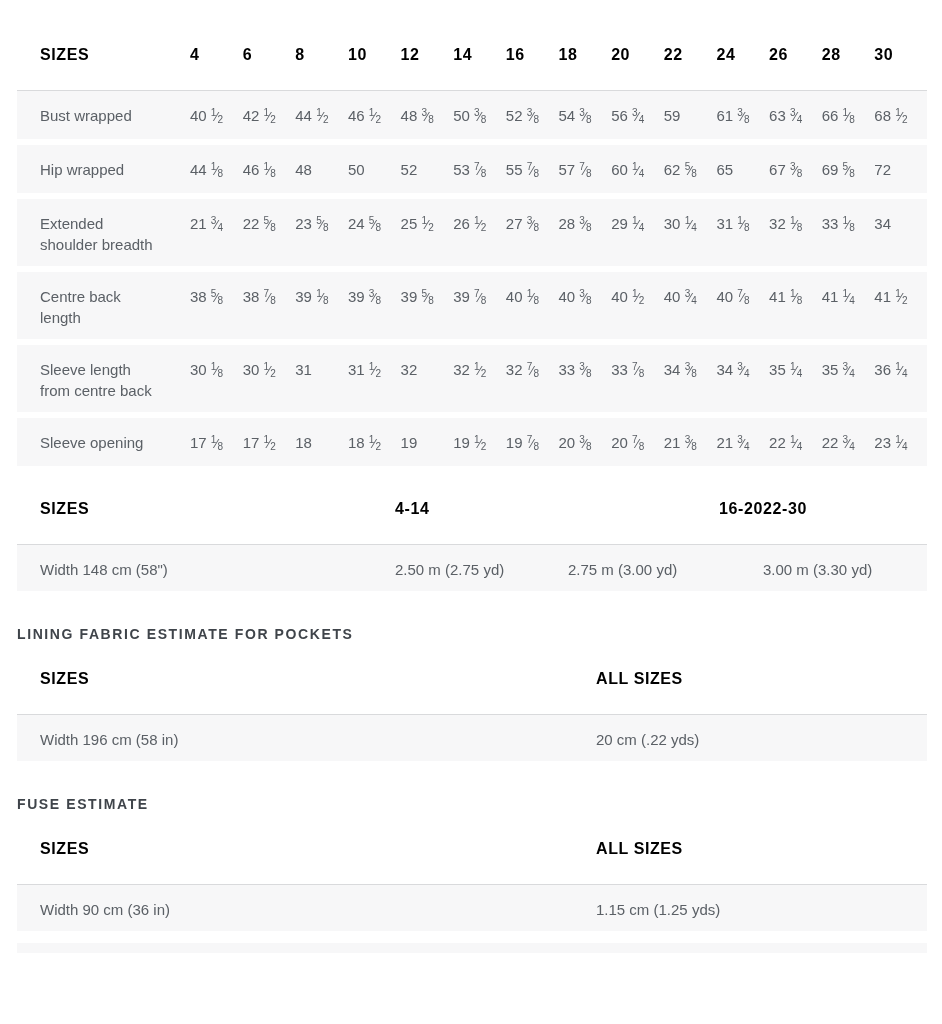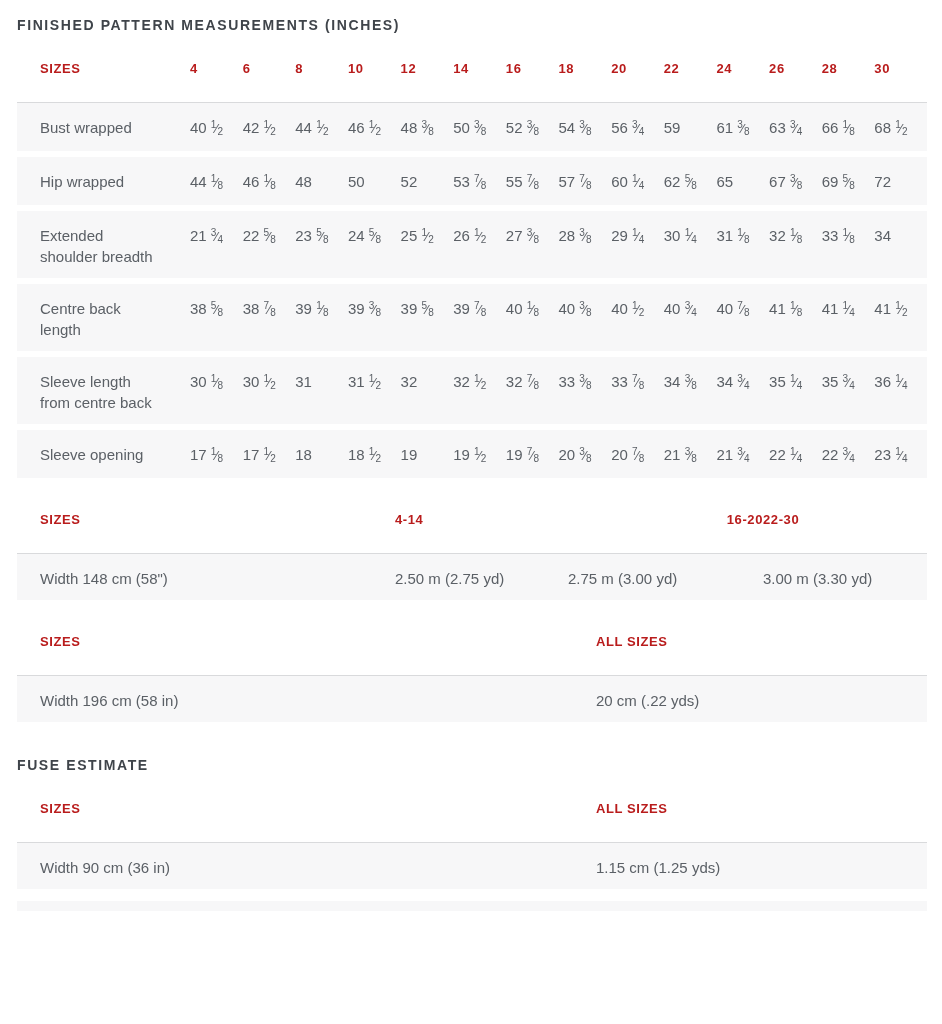--- a/index.html
+++ b/index.html
@@ -25,24 +25,24 @@
     line-height:15px;
   }
   h2.section-heading:not(:first-child){margin-top:30px;}
   table.tbl{
     border-collapse:collapse;
     table-layout:fixed;
     width:910px;
   }
   .tbl th{
     text-align:left;
-    font-size:13px;
+    font-size:16px;
     font-weight:700;
     letter-spacing:0.6px;
-    color:#b91c1c;
+    color:#000000;
     padding:28px 0 26px 0;
     border-bottom:1px solid #d9dadc;
     white-space:nowrap;
   }
   .tbl th:first-child{padding-left:23px;}
   .tbl td{
     background:#f7f7f8;
     border-bottom:6px solid #ffffff;
     vertical-align:top;
     font-size:15px;
@@ -83,21 +83,20 @@
     height:10px;
     margin-top:6px;
     background:#f7f7f8;
   }
 </style>
 </head>
 <body>
 
 <div class="page">
 
-  <h2 class="section-heading">FINISHED PATTERN MEASUREMENTS (INCHES)</h2>
   <table class="tbl tbl-0">
     <thead>
         <tr>
           <th>SIZES</th>
           <th>4</th>
           <th>6</th>
           <th>8</th>
           <th>10</th>
           <th>12</th>
           <th>14</th>
@@ -229,20 +228,21 @@
     <tbody>
         <tr>
           <td class="lbl">Width 148 cm (58")</td>
           <td>2.50 m (2.75 yd)</td>
           <td>2.75 m (3.00 yd)</td>
           <td>3.00 m (3.30 yd)</td>
         </tr>
       </tbody>
   </table>
 
+  <h2 class="section-heading">LINING FABRIC ESTIMATE FOR POCKETS</h2>
   <table class="tbl tbl-2">
     <thead>
         <tr>
           <th>SIZES</th>
           <th>ALL SIZES</th>
         </tr>
       </thead>
     <tbody>
         <tr>
           <td class="lbl">Width 196 cm (58 in)</td>

